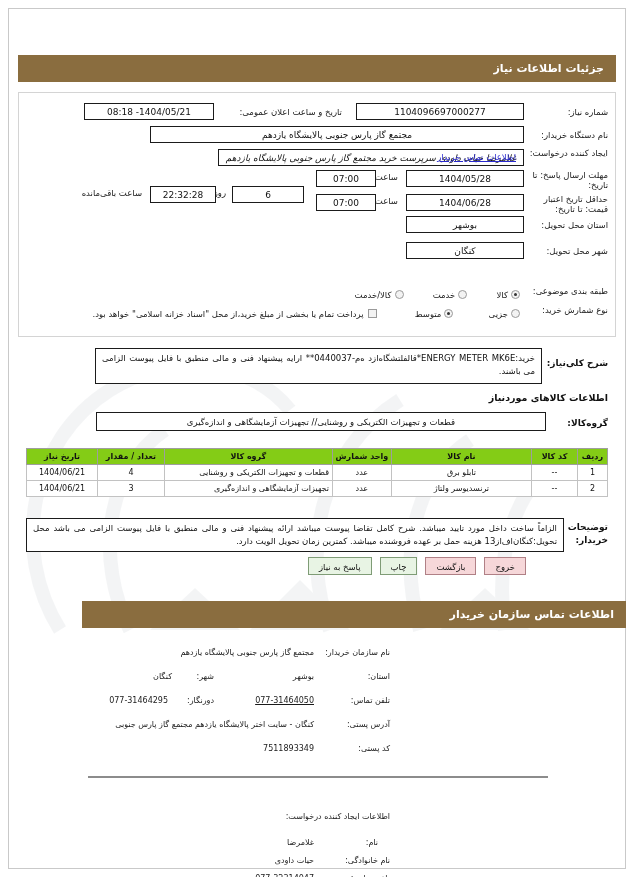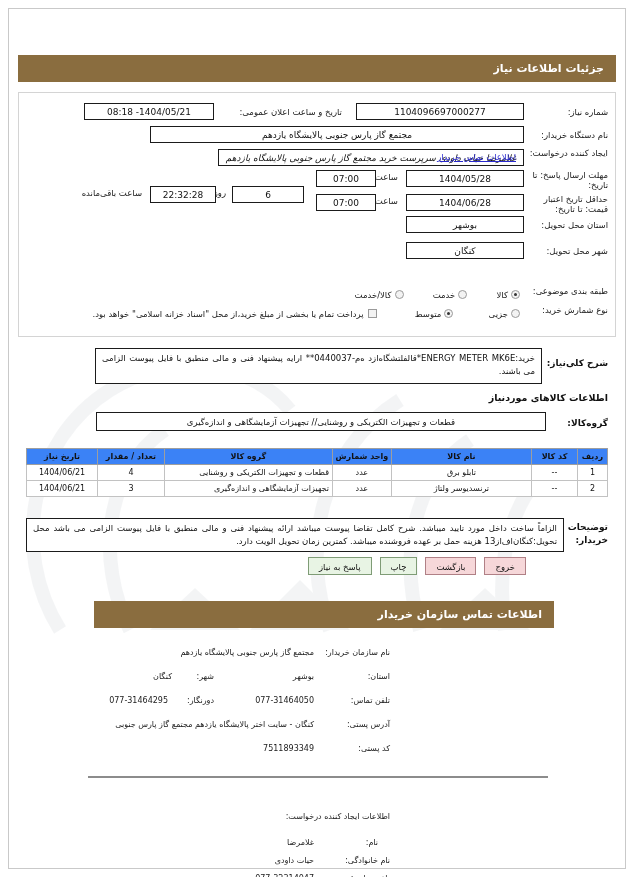--- a/index.html
+++ b/index.html
@@ -151,21 +151,21 @@
 
   
   table.goods {
     position: absolute;
     border-collapse: collapse;
     font-size: 8px;
     color: #111;
     background: #fff;
   }
   table.goods th {
-    background: #3b82f6;
+    background: #84cc16;
     border: 1px solid #9e9e9e;
     font-weight: bold;
     font-size: 8px;
     padding: 3px 2px;
     text-align: center;
     white-space: nowrap;
   }
   table.goods td {
     border: 1px solid #c2c2c2;
     padding: 3px 3px;
@@ -333,34 +333,34 @@
     </div>
     <div class="descbox" style="right:70px; top:518px; width:538px; height:34px;">الزاماً ساخت داخل مورد تایید میباشد. شرح کامل تقاضا پیوست میباشد ارائه پیشنهاد فنی و مالی  منطبق با فایل پیوست الزامی می باشد محل  تحویل:کنگان‌اف‌از13 هزینه حمل بر عهده فروشنده میباشد. کمترین زمان تحویل الویت دارد.</div>
 
     <div class="btnrow" style="right:108px; top:557px;">
       <div class="btn green">پاسخ به نیاز</div>
       <div class="btn green">چاپ</div>
       <div class="btn pink">بازگشت</div>
       <div class="btn pink">خروج</div>
     </div>
 
-    <div class="header-wrap" style="left:94px; top:601px; width:460px;">
+    <div class="header-wrap" style="left:82px; top:601px; width:544px;">
       <div class="section-header">اطلاعات تماس سازمان خریدار</div>
     </div>
 
     <div class="cline" style="right:244px; top:648px;">نام سازمان خریدار:</div>
     <div class="cline" style="right:320px; top:648px;">مجتمع گاز پارس جنوبی پالایشگاه یازدهم</div>
 
     <div class="cline" style="right:244px; top:672px;">استان:</div>
     <div class="cline" style="right:320px; top:672px;">بوشهر</div>
     <div class="cline" style="right:420px; top:672px;">شهر:</div>
     <div class="cline" style="right:462px; top:672px;">کنگان</div>
 
     <div class="cline" style="right:244px; top:696px;">تلفن تماس:</div>
-    <div class="cline" style="right:320px; top:696px;">077-31464050</div>
+    <div class="cline" style="right:320px; top:696px;text-decoration:underline;">077-31464050</div>
     <div class="cline" style="right:420px; top:696px;">دورنگار:</div>
     <div class="cline" style="right:466px; top:696px;">077-31464295</div>
 
     <div class="cline" style="right:244px; top:720px;">آدرس پستی:</div>
     <div class="cline" style="right:320px; top:720px;">کنگان - سایت اختر پالایشگاه یازدهم مجتمع گاز پارس جنوبی</div>
 
     <div class="cline" style="right:244px; top:744px;">کد پستی:</div>
     <div class="cline" style="right:320px; top:744px;">7511893349</div>
 
     <div class="hr" style="right:86px; top:776px; width:460px;"></div>

